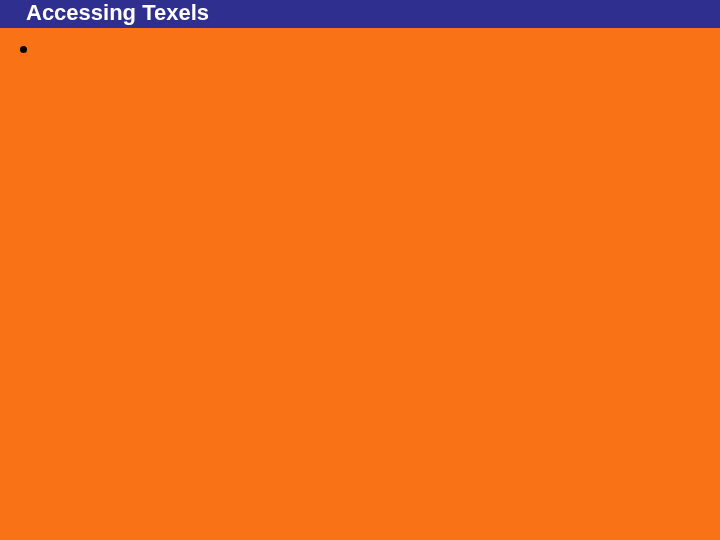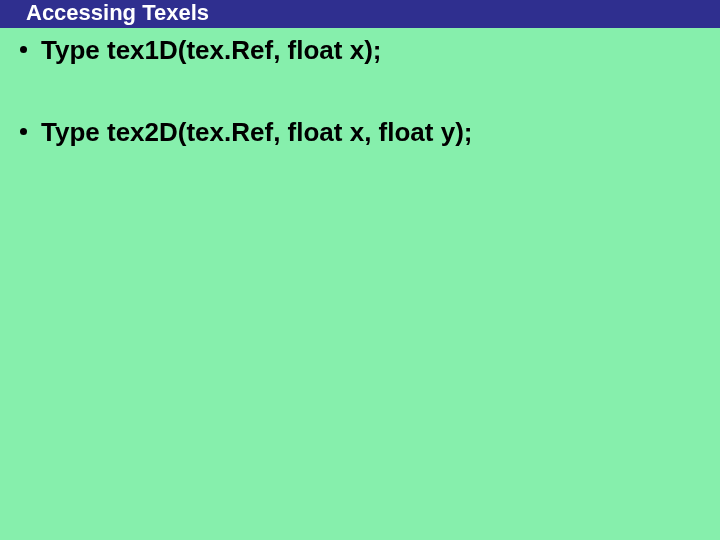--- a/index.html
+++ b/index.html
@@ -8,21 +8,21 @@
     width: 720px;
     height: 540px;
     background: #ffffff;
     font-family: Arial, Helvetica, sans-serif;
     overflow: hidden;
   }
   .slide {
     width: 720px;
     height: 540px;
     position: relative;
-    background: #86efac;
+    background: #f97316;
   }
   .title-bar {
     background: #2f2f8f;
     color: #ffffff;
     font-family: Arial, Helvetica, sans-serif;
     font-weight: bold;
     font-size: 22px;
     padding: 1px 0 3px 26px;
     line-height: 24px;
   }
@@ -52,20 +52,15 @@
   }
 </style>
 </head>
 <body>
 
 <div class="slide">
   <div class="title-bar">Accessing Texels</div>
   <div class="content">
     <div class="bullet">
       <div class="dot"></div>
-      <div class="text">Type tex1D(tex.Ref, float x);</div>
-    </div>
-    <div class="bullet">
-      <div class="dot"></div>
-      <div class="text">Type tex2D(tex.Ref, float x, float y);</div>
     </div>
   </div>
 </div>
 
 </body></html>

